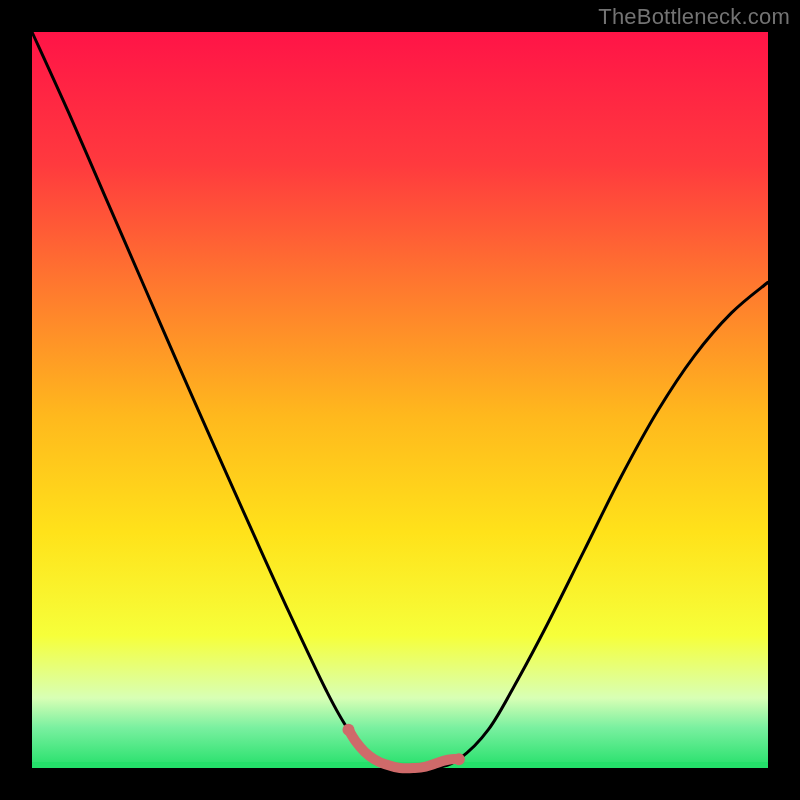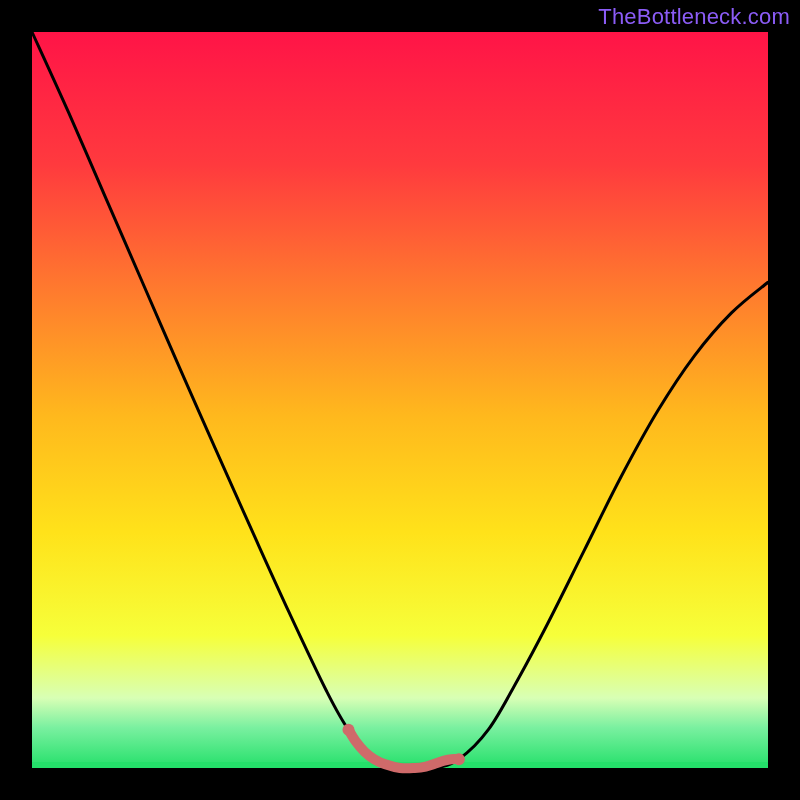--- a/index.html
+++ b/index.html
@@ -14,21 +14,21 @@
   .frame {
     position: relative;
     width: 800px;
     height: 800px;
     background: #000;
   }
   .attribution {
     position: absolute;
     top: 4px;
     right: 10px;
-    color: #8b5cf6;
+    color: #737373;
     font-size: 22px;
     font-weight: 500;
     letter-spacing: 0.2px;
     z-index: 5;
   }
   svg.chart {
     position: absolute;
     left: 0;
     top: 0;
     width: 800px;

